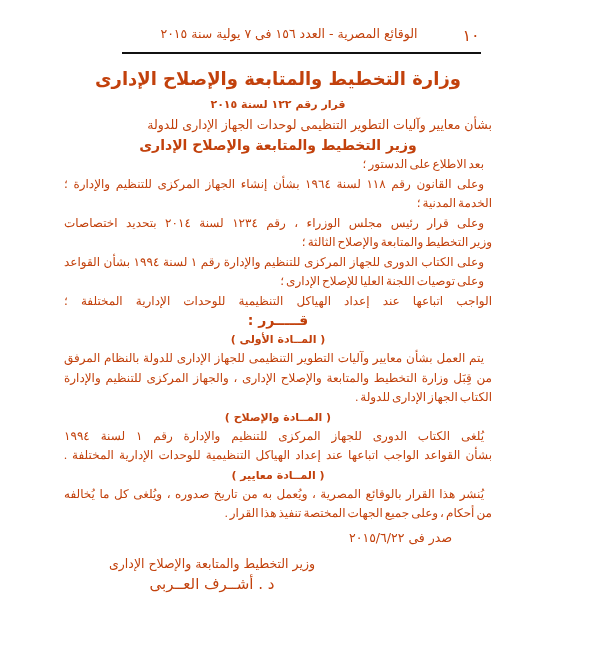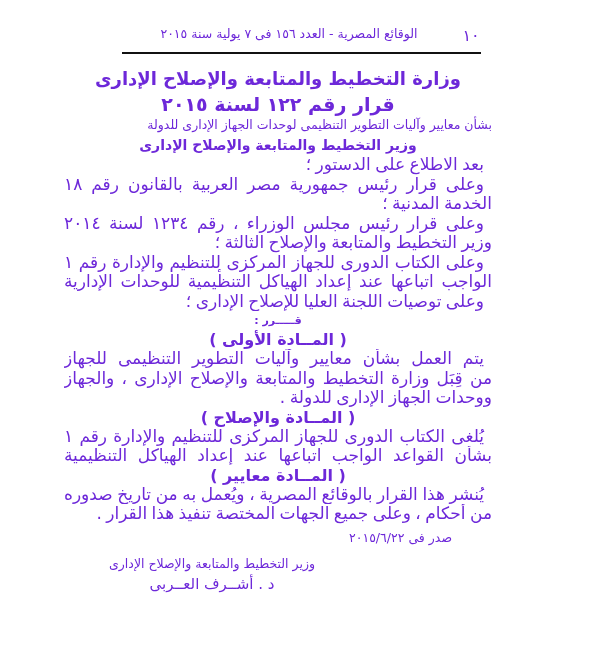--- a/index.html
+++ b/index.html
@@ -1,20 +1,20 @@
 <!DOCTYPE html>
 <html lang="ar"><head>
 <meta charset="utf-8">
 <style>
   html,body{margin:0;padding:0;background:#ffffff;}
   .sheet{
     position:relative;
     width:606px;height:648px;
     background:#ffffff;
-    color:#6d28d9;
+    color:#c2410c;
     font-family:"DejaVu Sans",sans-serif;
     direction:rtl;
     overflow:hidden;
   }
   
   .phead{position:absolute;top:0;left:0;width:606px;height:54px;}
   .gazline{
     position:absolute;top:26px;left:99px;width:380px;
     text-align:center;font-size:12.5px;white-space:nowrap;
   }
@@ -22,36 +22,37 @@
     position:absolute;top:26px;left:456px;width:30px;
     text-align:center;font-size:16px;
   }
   .rule{position:absolute;top:52px;left:122px;width:359px;height:2px;background:#111;}
   
   .col{
     position:absolute;top:54px;left:0;width:606px;
   }
   .inner{margin-left:64px;margin-right:114px;}
   .t1{font-size:18px;font-weight:bold;line-height:30px;margin-top:10px;text-align:center;white-space:nowrap;}
-  .t2{font-size:19px;font-weight:bold;line-height:21px;text-align:center;}
+  .t2{font-size:11px;font-weight:bold;line-height:21px;text-align:center;}
   .t3{font-size:12.5px;line-height:20px;white-space:nowrap;}
   .t4{font-size:14px;font-weight:bold;line-height:20px;text-align:center;}
   .bl{
-    font-size:17px;line-height:19.5px;max-height:19.5px;
+    font-size:12px;line-height:19.5px;max-height:19.5px;
     text-align:right;white-space:nowrap;overflow:hidden;
     word-spacing:-1px;
+    font-family:Liberation Serif, serif;
   }
   .first{text-indent:8px;}
   .fill{
     white-space:normal;
     text-align:justify;
     text-align-last:justify;
   }
-  .dword{font-size:11px;font-weight:bold;line-height:19px;text-align:center;}
-  .ahead{font-size:16px;font-weight:bold;line-height:19px;text-align:center;}
+  .dword{font-size:14px;font-weight:bold;line-height:19px;text-align:center;}
+  .ahead{font-size:11px;font-weight:bold;line-height:19px;text-align:center;}
   .issued{
     font-size:12.5px;line-height:19.5px;margin-top:4px;
     text-align:right;padding-right:40px;white-space:nowrap;
   }
   .sig{width:240px;margin-right:160px;margin-top:7px;text-align:center;}
   .sigtitle{font-size:12.5px;line-height:20px;white-space:nowrap;}
   .signame{font-size:15px;font-weight:normal;line-height:21px;white-space:nowrap;}
 </style>
 </head>
 <body>
@@ -66,35 +67,35 @@
 
   <div class="col">
     <div class="inner">
       <div class="t1">وزارة التخطيط والمتابعة والإصلاح الإدارى</div>
       <div class="t2">قرار رقم ١٢٢ لسنة ٢٠١٥</div>
       <div class="t3">بشأن معايير وآليات التطوير التنظيمى لوحدات الجهاز الإدارى للدولة</div>
       <div class="t4">وزير التخطيط والمتابعة والإصلاح الإدارى</div>
 
       <div>
         <div class="bl first">بعد الاطلاع على الدستور ؛</div>
-        <div class="bl first fill">وعلى قرار رئيس جمهورية مصر العربية بالقانون رقم ١٨ لسنة ٢٠١٥ بإصدار قانون</div>
+        <div class="bl first fill">وعلى القانون رقم ١١٨ لسنة ١٩٦٤ بشأن إنشاء الجهاز المركزى للتنظيم والإدارة ؛</div>
         <div class="bl">الخدمة المدنية ؛</div>
         <div class="bl first fill">وعلى قرار رئيس مجلس الوزراء ، رقم ١٢٣٤ لسنة ٢٠١٤ بتحديد اختصاصات</div>
         <div class="bl">وزير التخطيط والمتابعة والإصلاح الثالثة ؛</div>
         <div class="bl first fill">وعلى الكتاب الدورى للجهاز المركزى للتنظيم والإدارة رقم ١ لسنة ١٩٩٤ بشأن القواعد</div>
+        <div class="bl first">وعلى توصيات اللجنة العليا للإصلاح الإدارى ؛</div>
         <div class="bl fill">الواجب اتباعها عند إعداد الهياكل التنظيمية للوحدات الإدارية المختلفة ؛</div>
-        <div class="bl first">وعلى توصيات اللجنة العليا للإصلاح الإدارى ؛</div>
       </div>
 
       <div class="dword">قـــــرر :</div>
 
       <div class="ahead">( المــادة الأولى )</div>
       <div class="bl first fill">يتم العمل بشأن معايير وآليات التطوير التنظيمى للجهاز الإدارى للدولة بالنظام المرفق</div>
       <div class="bl fill">من قِبَل وزارة التخطيط والمتابعة والإصلاح الإدارى ، والجهاز المركزى للتنظيم والإدارة</div>
-      <div class="bl">ووحدات الجهاز الإدارى للدولة .</div>
+      <div class="bl">الكتاب الجهاز الإدارى للدولة .</div>
 
       <div class="ahead">( المــادة والإصلاح )</div>
       <div class="bl first fill">يُلغى الكتاب الدورى للجهاز المركزى للتنظيم والإدارة رقم ١ لسنة ١٩٩٤</div>
       <div class="bl fill">بشأن القواعد الواجب اتباعها عند إعداد الهياكل التنظيمية للوحدات الإدارية المختلفة .</div>
 
       <div class="ahead">( المــادة معايير )</div>
       <div class="bl first fill">يُنشر هذا القرار بالوقائع المصرية ، ويُعمل به من تاريخ صدوره ، ويُلغى كل ما يُخالفه</div>
       <div class="bl">من أحكام ، وعلى جميع الجهات المختصة تنفيذ هذا القرار .</div>
 
       <div class="issued">صدر فى ٢٠١٥/٦/٢٢</div>

